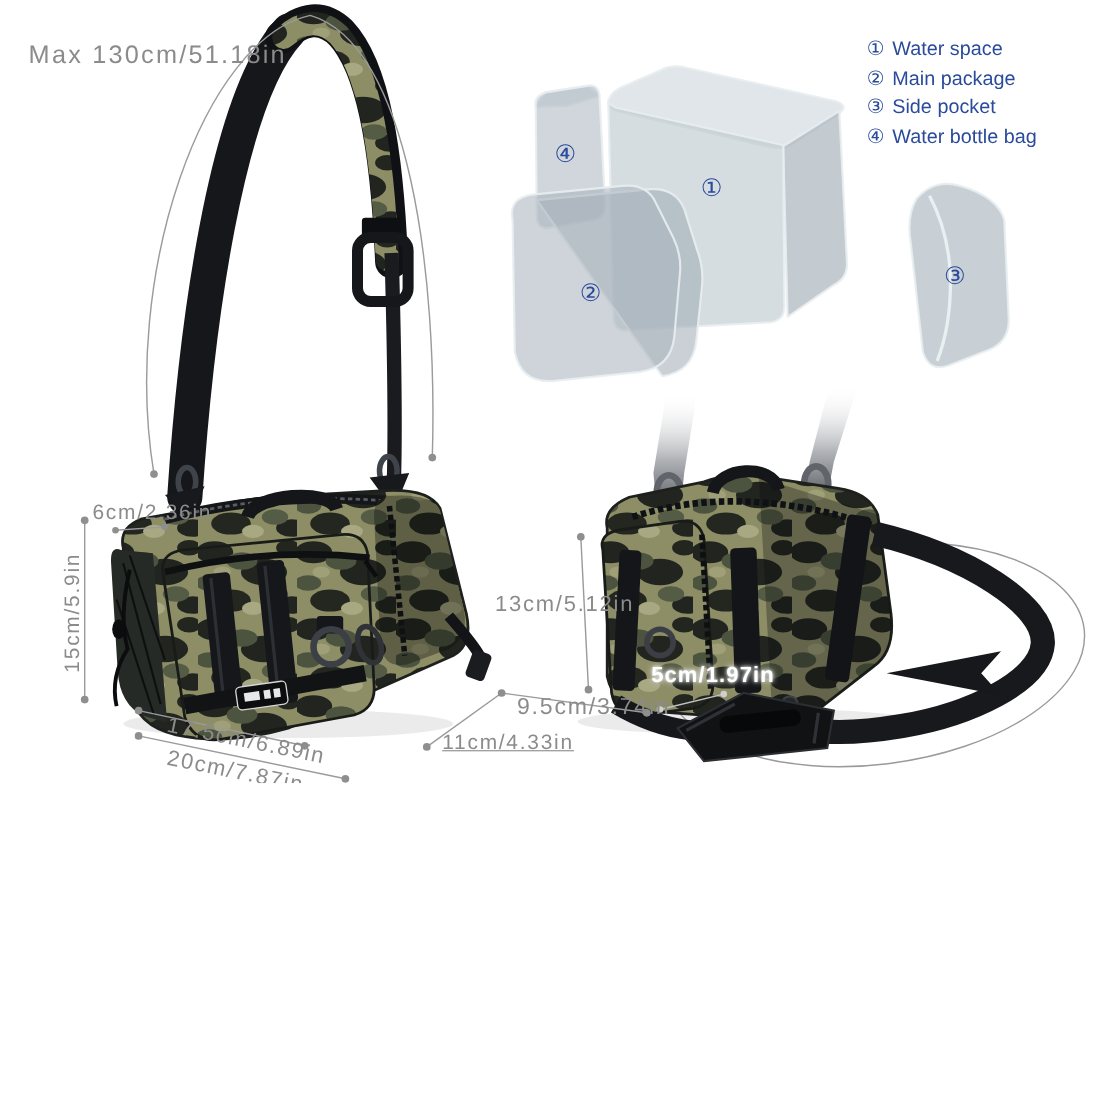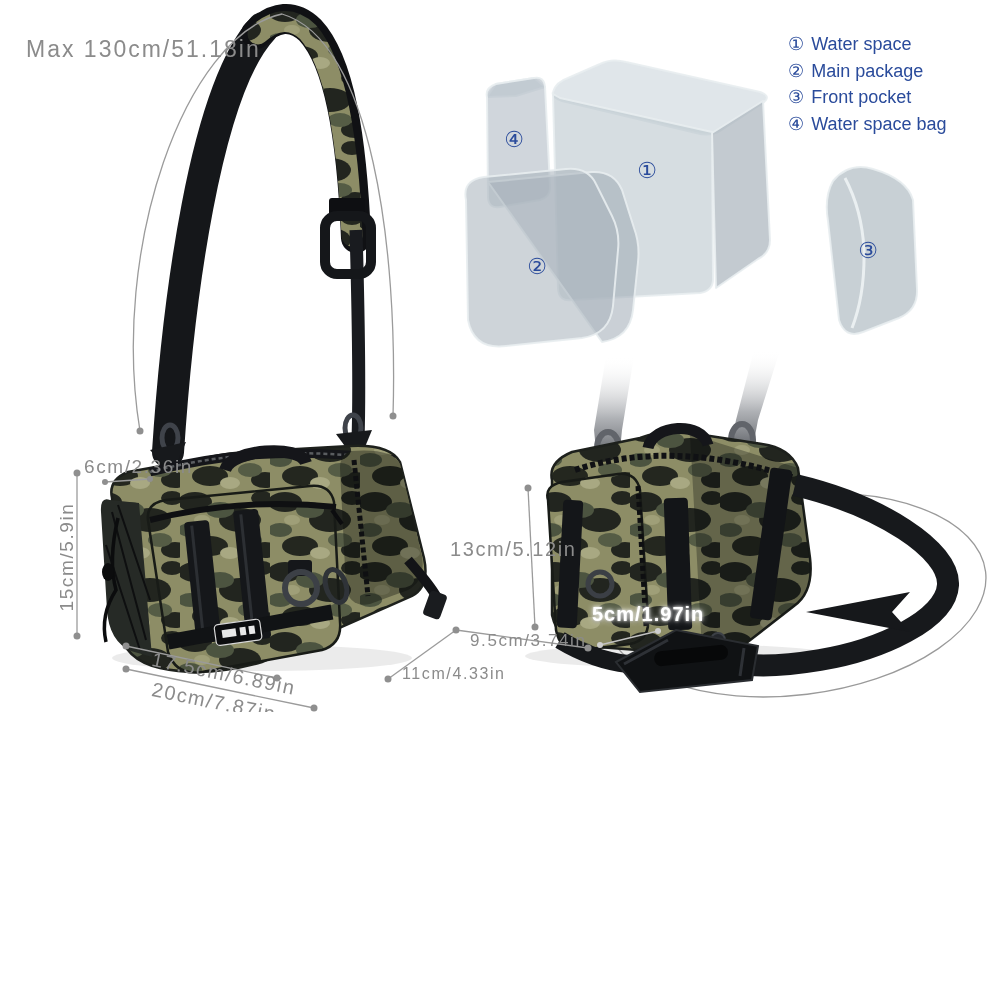--- a/index.html
+++ b/index.html
@@ -201,45 +201,45 @@
   <div class="measure big" style="left:26px;top:36px;">Max 130cm/51.18in</div>
 
   <div class="measure" style="left:84px;top:456px;font-size:19px;text-align:right;">6cm/2.36in</div>
 
   <div class="measure rot-neg90" style="left:8px;top:546px;font-size:19px;">15cm/5.9in</div>
 
   <div class="measure rot-tilt" style="left:152px;top:648px;">17.5cm/6.89in</div>
 
   <div class="measure rot-tilt" style="left:152px;top:678px;">20cm/7.87in</div>
 
-  <div class="measure" style="left:402px;top:665px;font-size:16px;">11cm/4.33in</div>
+  <div class="measure" style="left:402px;top:665px;font-size:19px;text-decoration:underline;">11cm/4.33in</div>
 
   <div class="measure" style="left:450px;top:538px;">13cm/5.12in</div>
 
-  <div class="measure" style="left:470px;top:631px;font-size:17px;">9.5cm/3.74in</div>
+  <div class="measure" style="left:470px;top:631px;font-size:21px;">9.5cm/3.74in</div>
 
   <div class="measure glow" style="left:592px;top:603px;text-align:center;">5cm/1.97in</div>
 
 
   <div class="legend">
     <div class="legend-row">
       <span class="legend-num">①</span>
       <span>Water space</span>
     </div>
     <div class="legend-row">
       <span class="legend-num">②</span>
       <span>Main package</span>
     </div>
     <div class="legend-row">
       <span class="legend-num">③</span>
-      <span>Front pocket</span>
+      <span>Side pocket</span>
     </div>
     <div class="legend-row">
       <span class="legend-num">④</span>
-      <span>Water space bag</span>
+      <span>Water bottle bag</span>
     </div>
   </div>
 
   <div class="marker" style="left:632px;top:158px;">①</div>
   <div class="marker" style="left:522px;top:254px;">②</div>
   <div class="marker" style="left:853px;top:238px;">③</div>
   <div class="marker" style="left:499px;top:127px;">④</div>
 
   <div class="panel">
     

